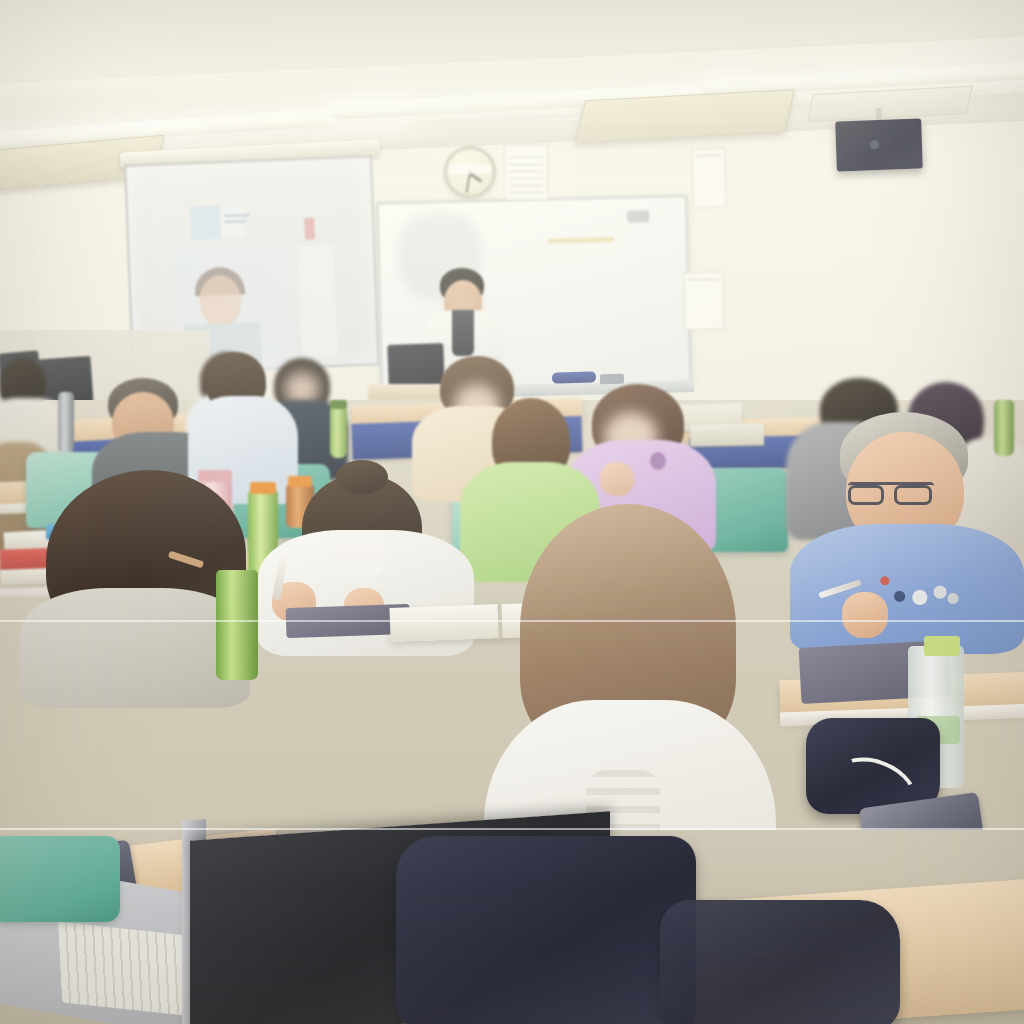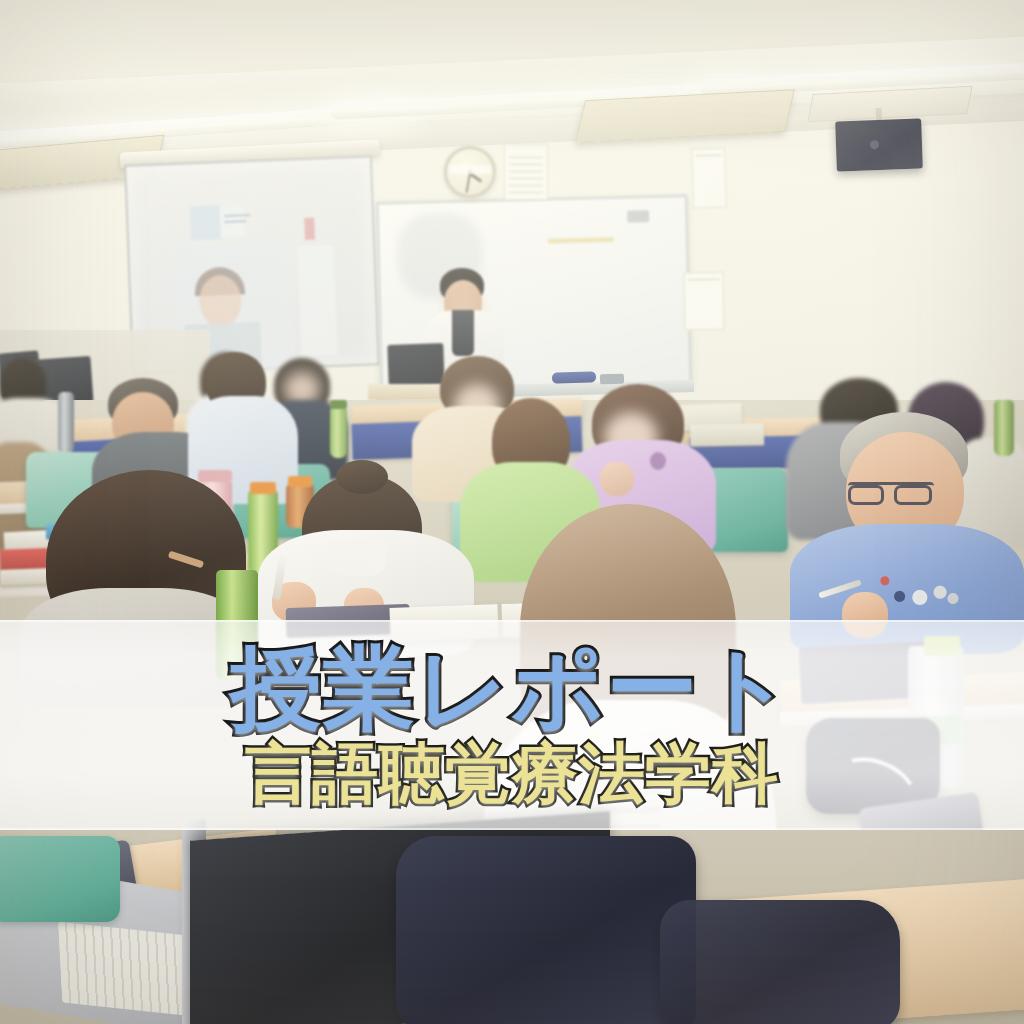--- a/index.html
+++ b/index.html
@@ -445,20 +445,16 @@
 
     <div class="desk" style="left:600px;top:894px;width:430px;height:130px;transform:rotate(-4deg);"></div>
     <div class="bag" style="left:396px;top:836px;width:300px;height:196px;border-radius:40px 26px 20px 30px;"></div>
     <div class="bag" style="left:660px;top:900px;width:240px;height:130px;border-radius:30px 40px 26px 26px;opacity:.95;"></div>
     <div class="chair dark" style="left:-10px;top:836px;width:130px;height:86px;border-radius:14px;"></div>
 
     <div class="grade"></div>
     <div class="vignette"></div>
   </div>
 
-  <div class="banner" style="top:620px;height:210px;">
-    <h1 class="title-main">授業レポート</h1>
-    <h2 class="title-sub">言語聴覚療法学科</h2>
-  </div>
   <div class="banner-rule" style="top:620px;"></div>
   <div class="banner-rule" style="top:828px;"></div>
 
 </div>
 
 </body></html>

